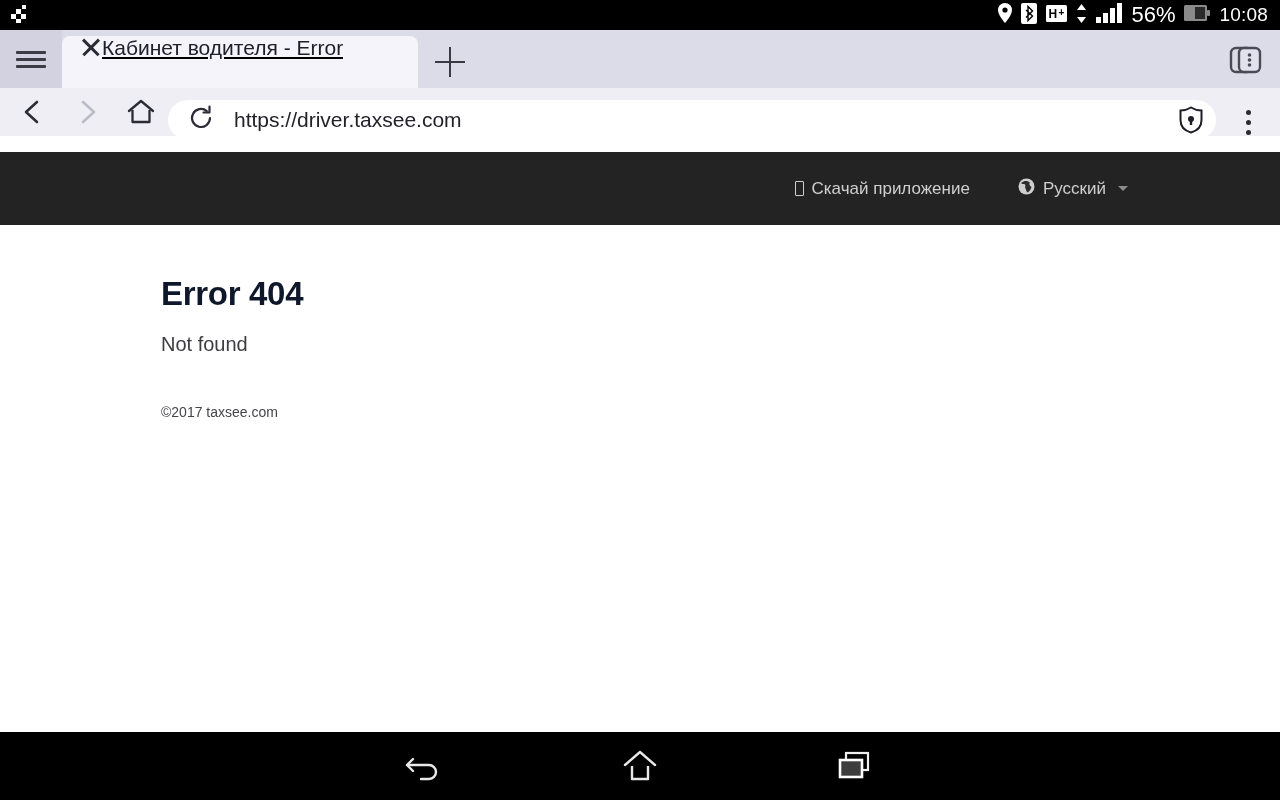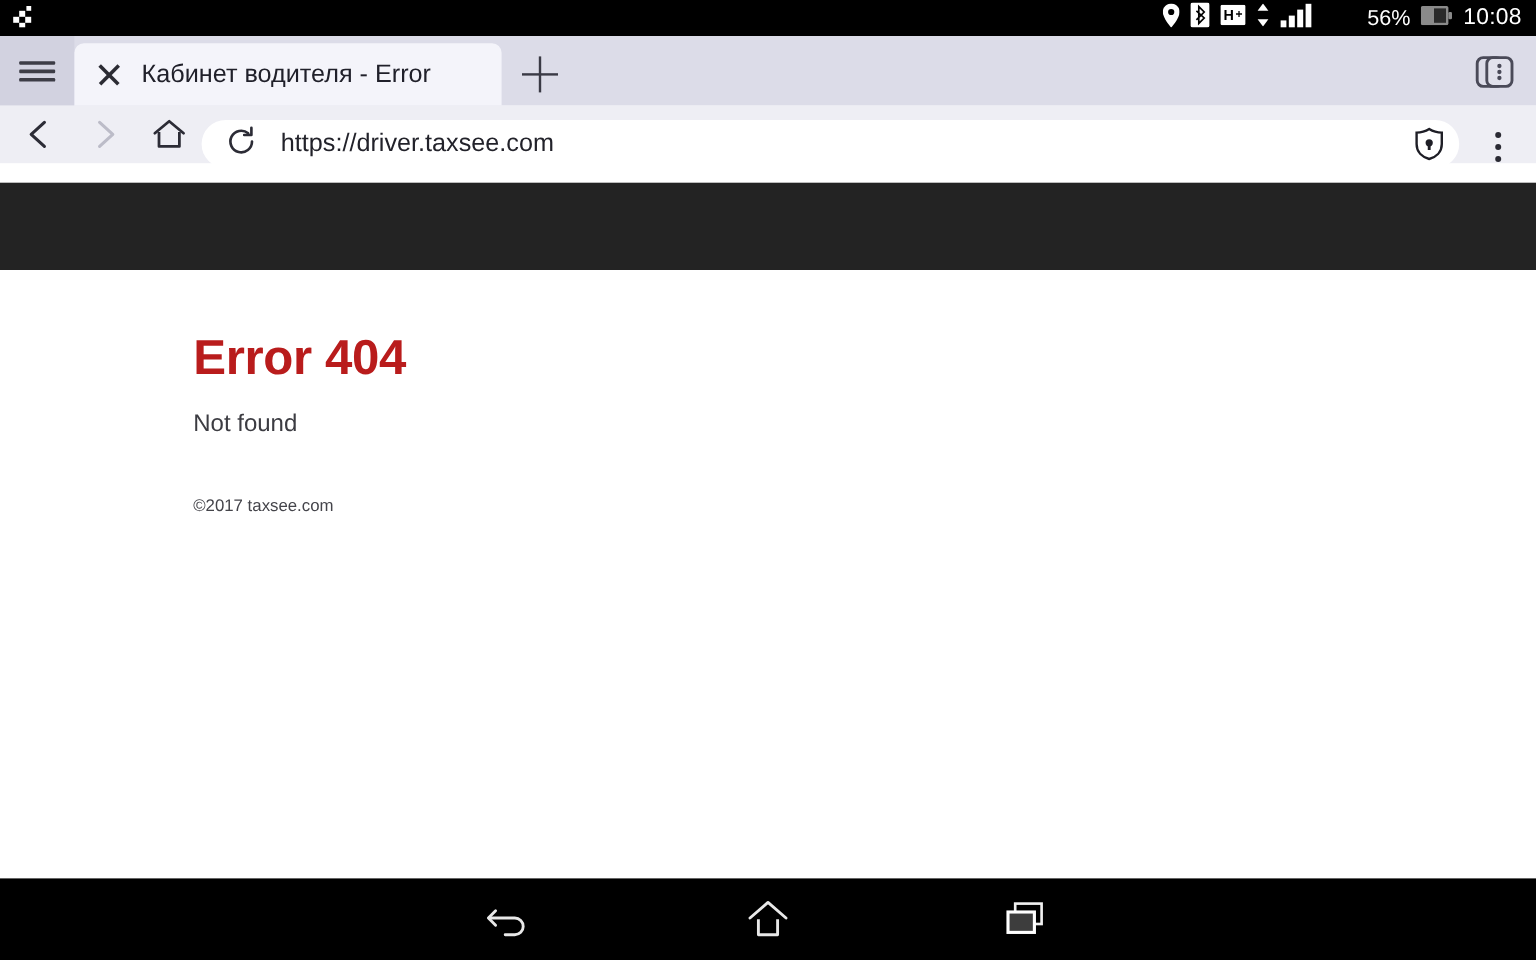--- a/index.html
+++ b/index.html
@@ -11,41 +11,41 @@
   }
 
   
   .statusbar{
     position:absolute; left:0; top:0; width:1280px; height:30px;
     background:#000; color:#fff; display:flex; align-items:center;
   }
   .sb-left{ padding-left:10px; display:flex; align-items:center; }
   .sb-right{ margin-left:auto; display:flex; align-items:center; gap:9px; padding-right:12px; }
   .sb-time{ font-size:19px; letter-spacing:.2px; }
-  .sb-batt-text{ font-size:18px;margin-left:37px; }
+  .sb-batt-text{ font-size:22px; }
   .ico{ display:inline-block; }
 
   
   .tabstrip{
     position:absolute; left:0; top:30px; width:1280px; height:58px;
     background:#dcdce8;
   }
   .hamburger{
     position:absolute; left:0; top:0; width:62px; height:58px;
     background:#d2d2e0; display:flex; align-items:center; justify-content:center;
     cursor:pointer;
   }
   .hamburger span{
     display:block; width:30px; height:3px; background:#3c3c46; margin:4px 0;
     border-radius:1px;
   }
   .tab{
     position:absolute; left:62px; top:6px; width:356px; height:52px;
     background:#f4f4fa; border-radius:8px 8px 0 0;
-    display:flex; align-items:center; padding-left:18px; gap:16px;
+    display:flex; align-items:flex-start; padding-left:18px; text-decoration:underline;
   }
   .tab-close{ width:22px; height:22px; position:relative; cursor:pointer; flex:0 0 auto; }
   .tab-close:before,.tab-close:after{
     content:""; position:absolute; left:0; top:10px; width:22px; height:2.5px;
     background:#2b2b33;
   }
   .tab-close:before{ transform:rotate(45deg); }
   .tab-close:after{ transform:rotate(-45deg); }
   .tab-title{
     font-size:21px; color:#20202a; white-space:nowrap; overflow:hidden;
@@ -121,21 +121,21 @@
   .glyph-box{
     display:inline-block; width:9px; height:15px; border:1.5px solid #cfcfcf;
     border-radius:1px;
   }
   .caret{
     width:0; height:0; border-left:5px solid transparent; border-right:5px solid transparent;
     border-top:5px solid #8c8c8c; margin-left:4px;
   }
   .content{ padding:50px 0 0 161px; }
   .err-title{
-    font-size:41px; font-weight:bold; color:#b91c1c; letter-spacing:-.3px;
+    font-size:33px; font-weight:bold; color:#0f172a; letter-spacing:-.3px;
   }
   .err-sub{ font-size:20px; color:#3c3c42; margin-top:20px; }
   .copyright{ font-size:14px; color:#44444a; margin-top:48px; }
 
   
   .navbar{
     position:absolute; left:0; top:732px; width:1280px; height:68px; background:#000;
   }
   .nav-item{
     position:absolute; top:0; height:68px; width:140px;
@@ -272,20 +272,36 @@
     <i></i>
       <i></i>
       <i></i>
   </div>
 </div>
 
 <div class="page">
 
   <div class="site-header">
 
+    <div class="header-nav">
+      <div class="hdr-link">
+        <span class="glyph-box"></span>
+        <span>Скачай приложение</span>
+      </div>
+      <div class="hdr-link">
+        <span>
+          <svg width="17" height="17" viewBox="0 0 17 17">
+            <circle cx="8.5" cy="8.5" r="8" fill="#cfcfcf"></circle>
+            <path d="M3 5 C5 7 5.5 5 7 6.5 C8 7.5 6.5 9 7.5 10.5 C8.3 11.7 8 13.5 9.5 14.5 C11 13.8 13 11.5 13.5 9 C12 8 10.5 6 12 4.5 C10.5 3 8 2.5 6 3.2 Z" fill="#2d2d2d"></path>
+          </svg>
+        </span>
+        <span>Русский</span>
+        <span class="caret"></span>
+      </div>
+    </div>
   </div>
 
   <div class="content">
     <div class="err-title">Error 404</div>
     <div class="err-sub">Not found</div>
     <div class="copyright">©2017 taxsee.com</div>
   </div>
 </div>
 
 <div class="navbar">

